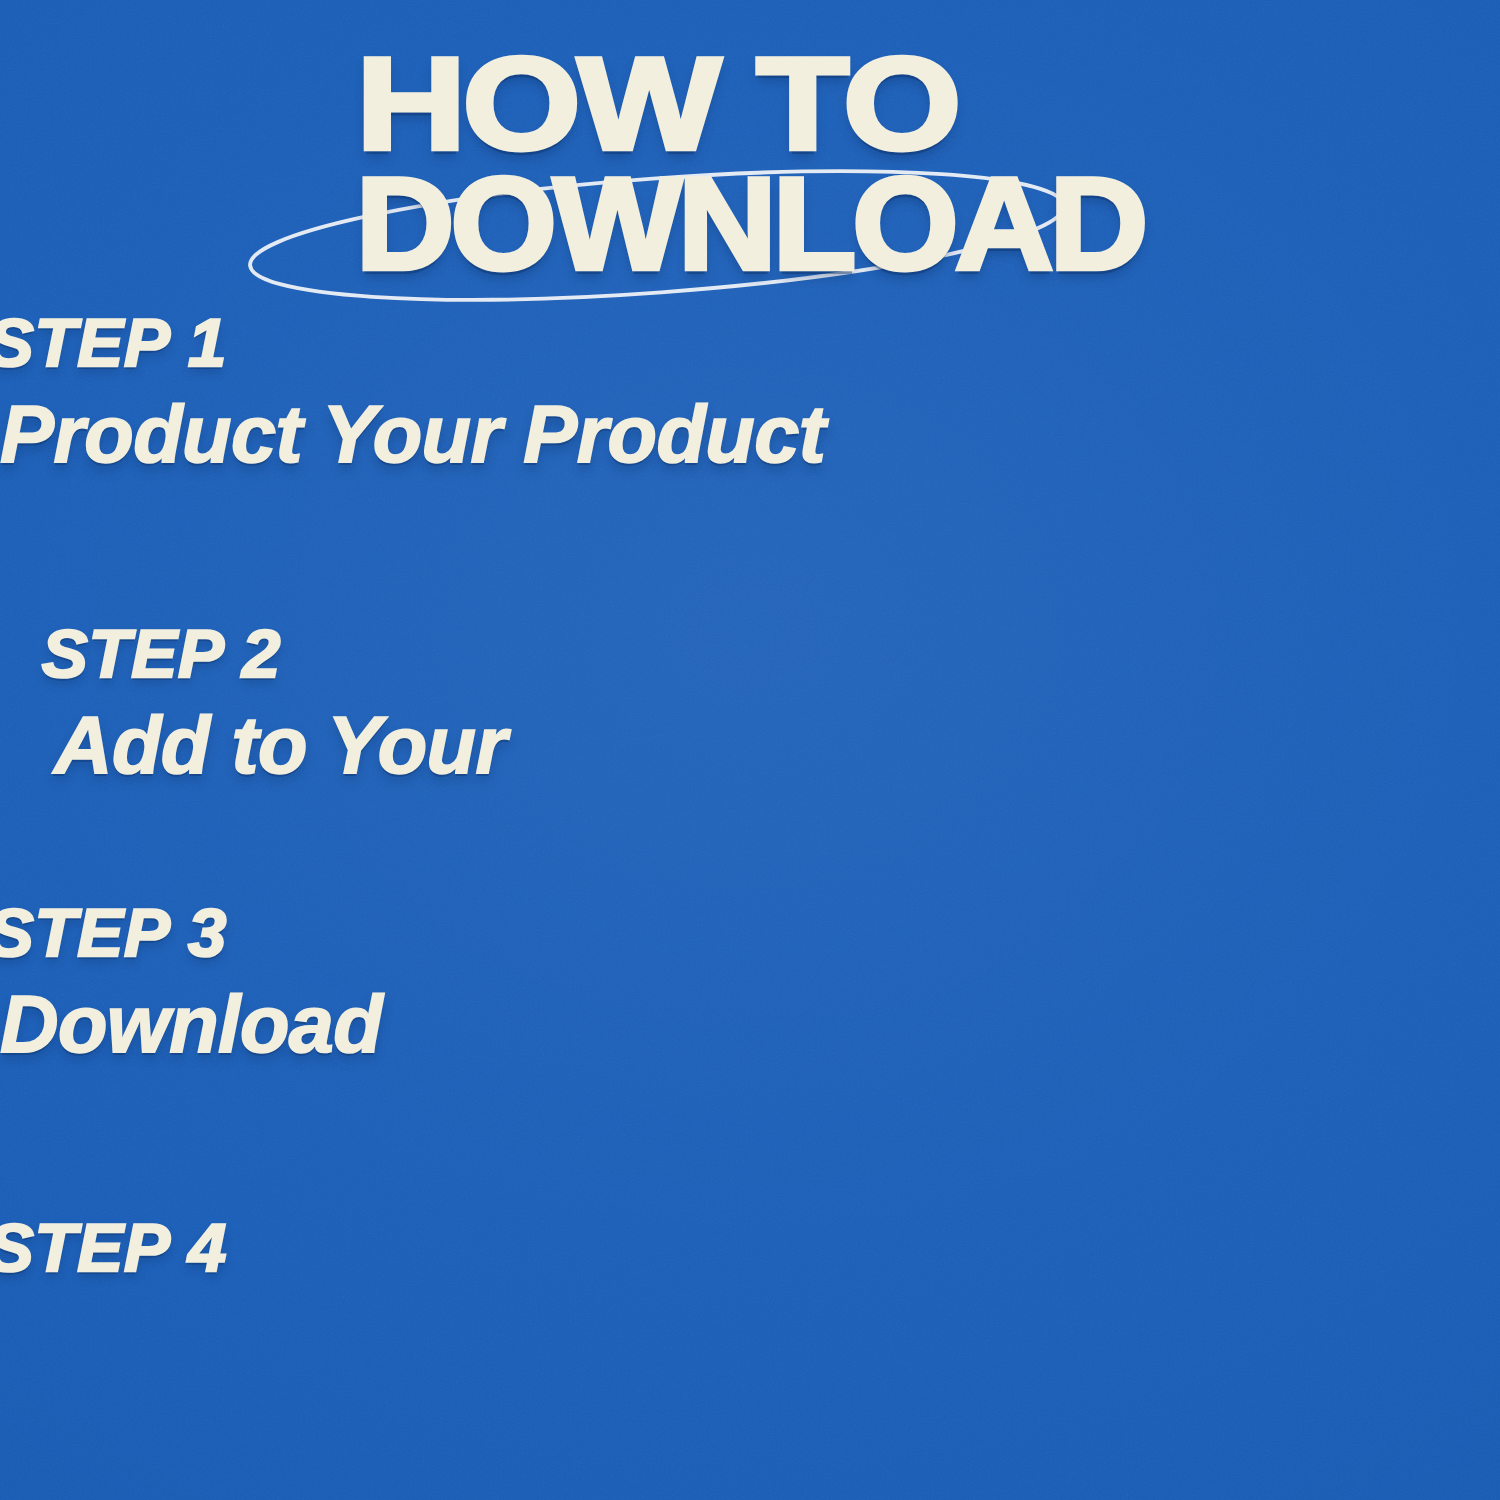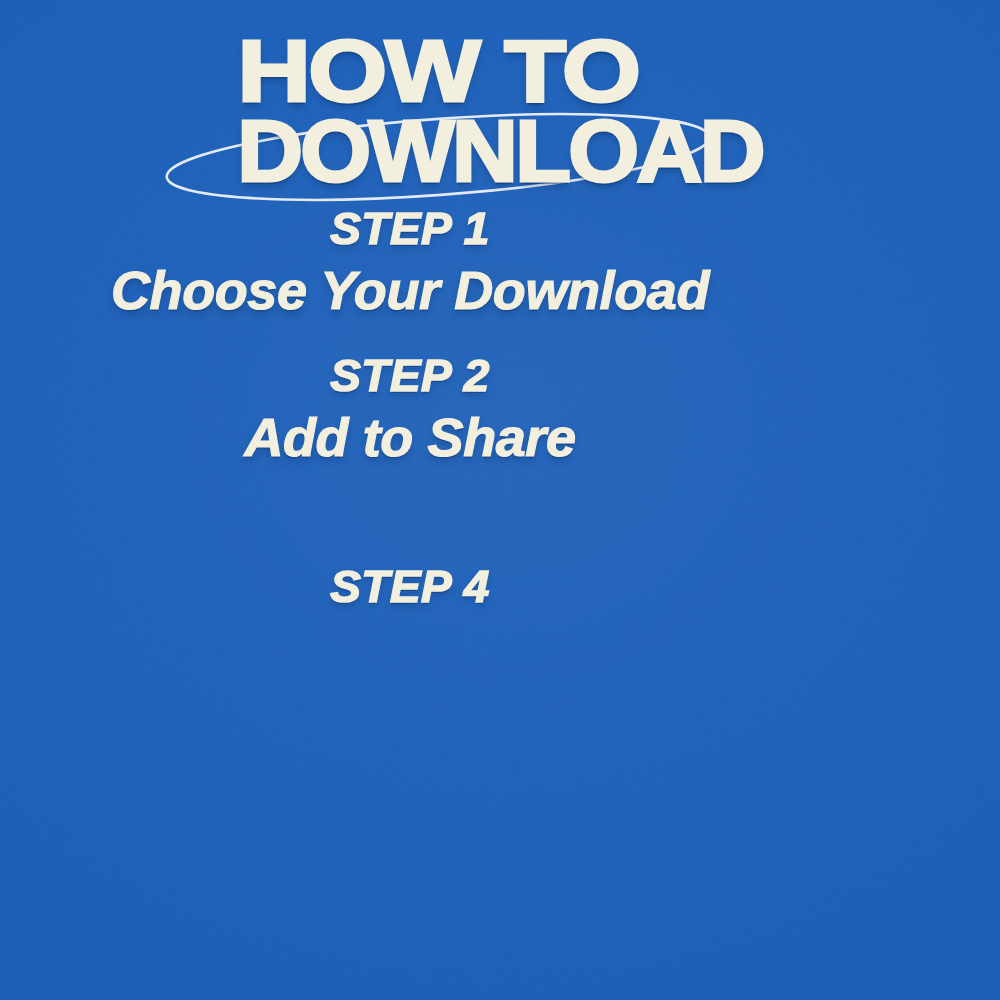--- a/index.html
+++ b/index.html
@@ -106,21 +106,20 @@
 
   
   .steps {
     position: absolute;
     left: 0;
     top: 206px;
     width: 1000px;
   }
   .step {
     width: 820px;
-    text-align: center;
   }
   .step-label {
     display: block;
     color: #f2efdf;
     font-family: "Liberation Sans", sans-serif;
     font-weight: 700;
     font-style: italic;
     font-size: 45px;
     letter-spacing: .5px;
     line-height: 1;
@@ -143,21 +142,21 @@
     line-height: .96;
     white-space: pre-line;
     transform: scaleX(1.0);
     text-shadow:
       0 2px 0 rgba(12, 48, 100, .38),
       0 5px 7px rgba(8, 38, 86, .26);
     -webkit-text-stroke: 1.2px #f2efdf;
   }
 
   .step-1 { margin-top: 0px; }
-  .step-2 { margin-top: 36px; }
+  .step-2 { margin-top: 96px; padding-left: 36px; }
   .step-3 { margin-top: 75px; }
   .step-4 { margin-top: 100px; }
 </style>
 </head>
 <body>
 
 <div id="poster">
 
   <svg id="grain" width="1000" height="1000" aria-hidden="true">
     <filter id="noiseFilter">
@@ -184,27 +183,31 @@
       </span>
 
       <span class="headline-line headline-2">DOWNLOAD</span>
     </div>
   </div>
 
   <div class="steps">
 
     <div class="step step-1">
       <span class="step-label">STEP 1</span>
-      <span class="step-title">Choose Your Download</span>
+      <span class="step-title">Product Your Product</span>
     </div>
 
     <div class="step step-2">
       <span class="step-label">STEP 2</span>
-      <span class="step-title">Add to Share</span>
-    </div>
-
+      <span class="step-title">Add to Your</span>
+    </div>
+
+    <div class="step step-3">
+      <span class="step-label">STEP 3</span>
+      <span class="step-title">Download</span>
+    </div>
 
     <div class="step step-4">
       <span class="step-label">STEP 4</span>
     </div>
 
   </div>
 </div>
 
 </body></html>

